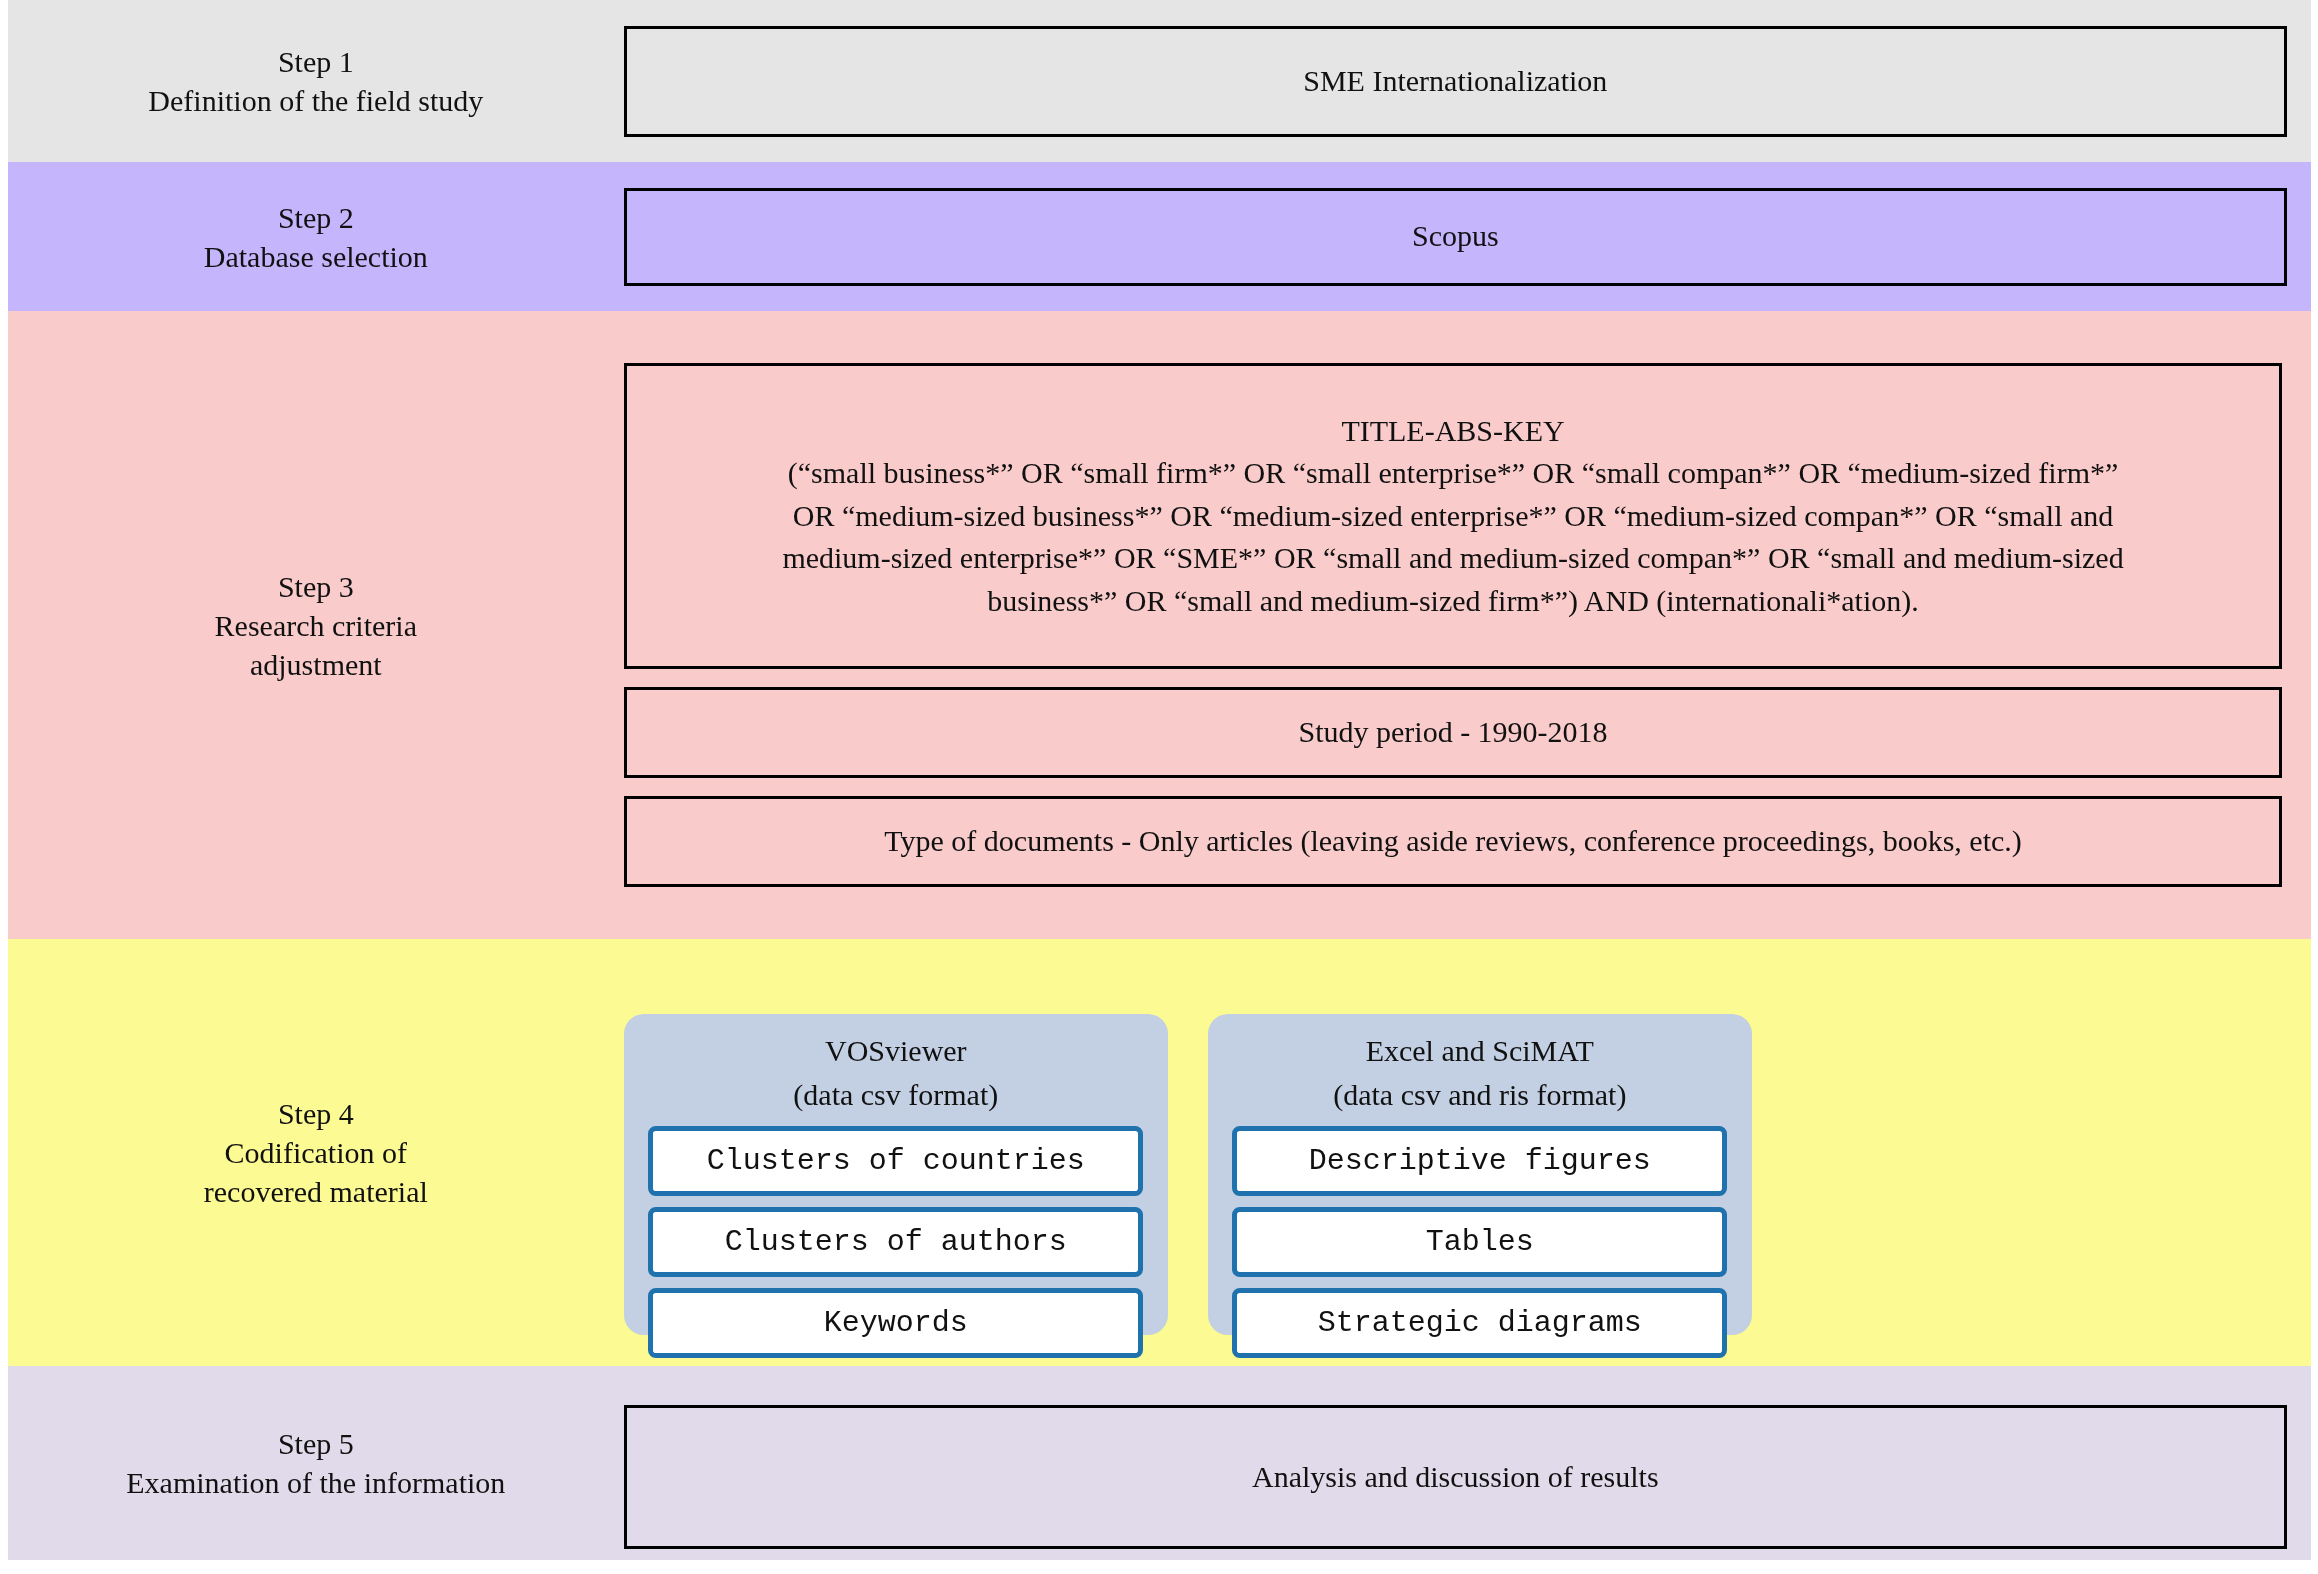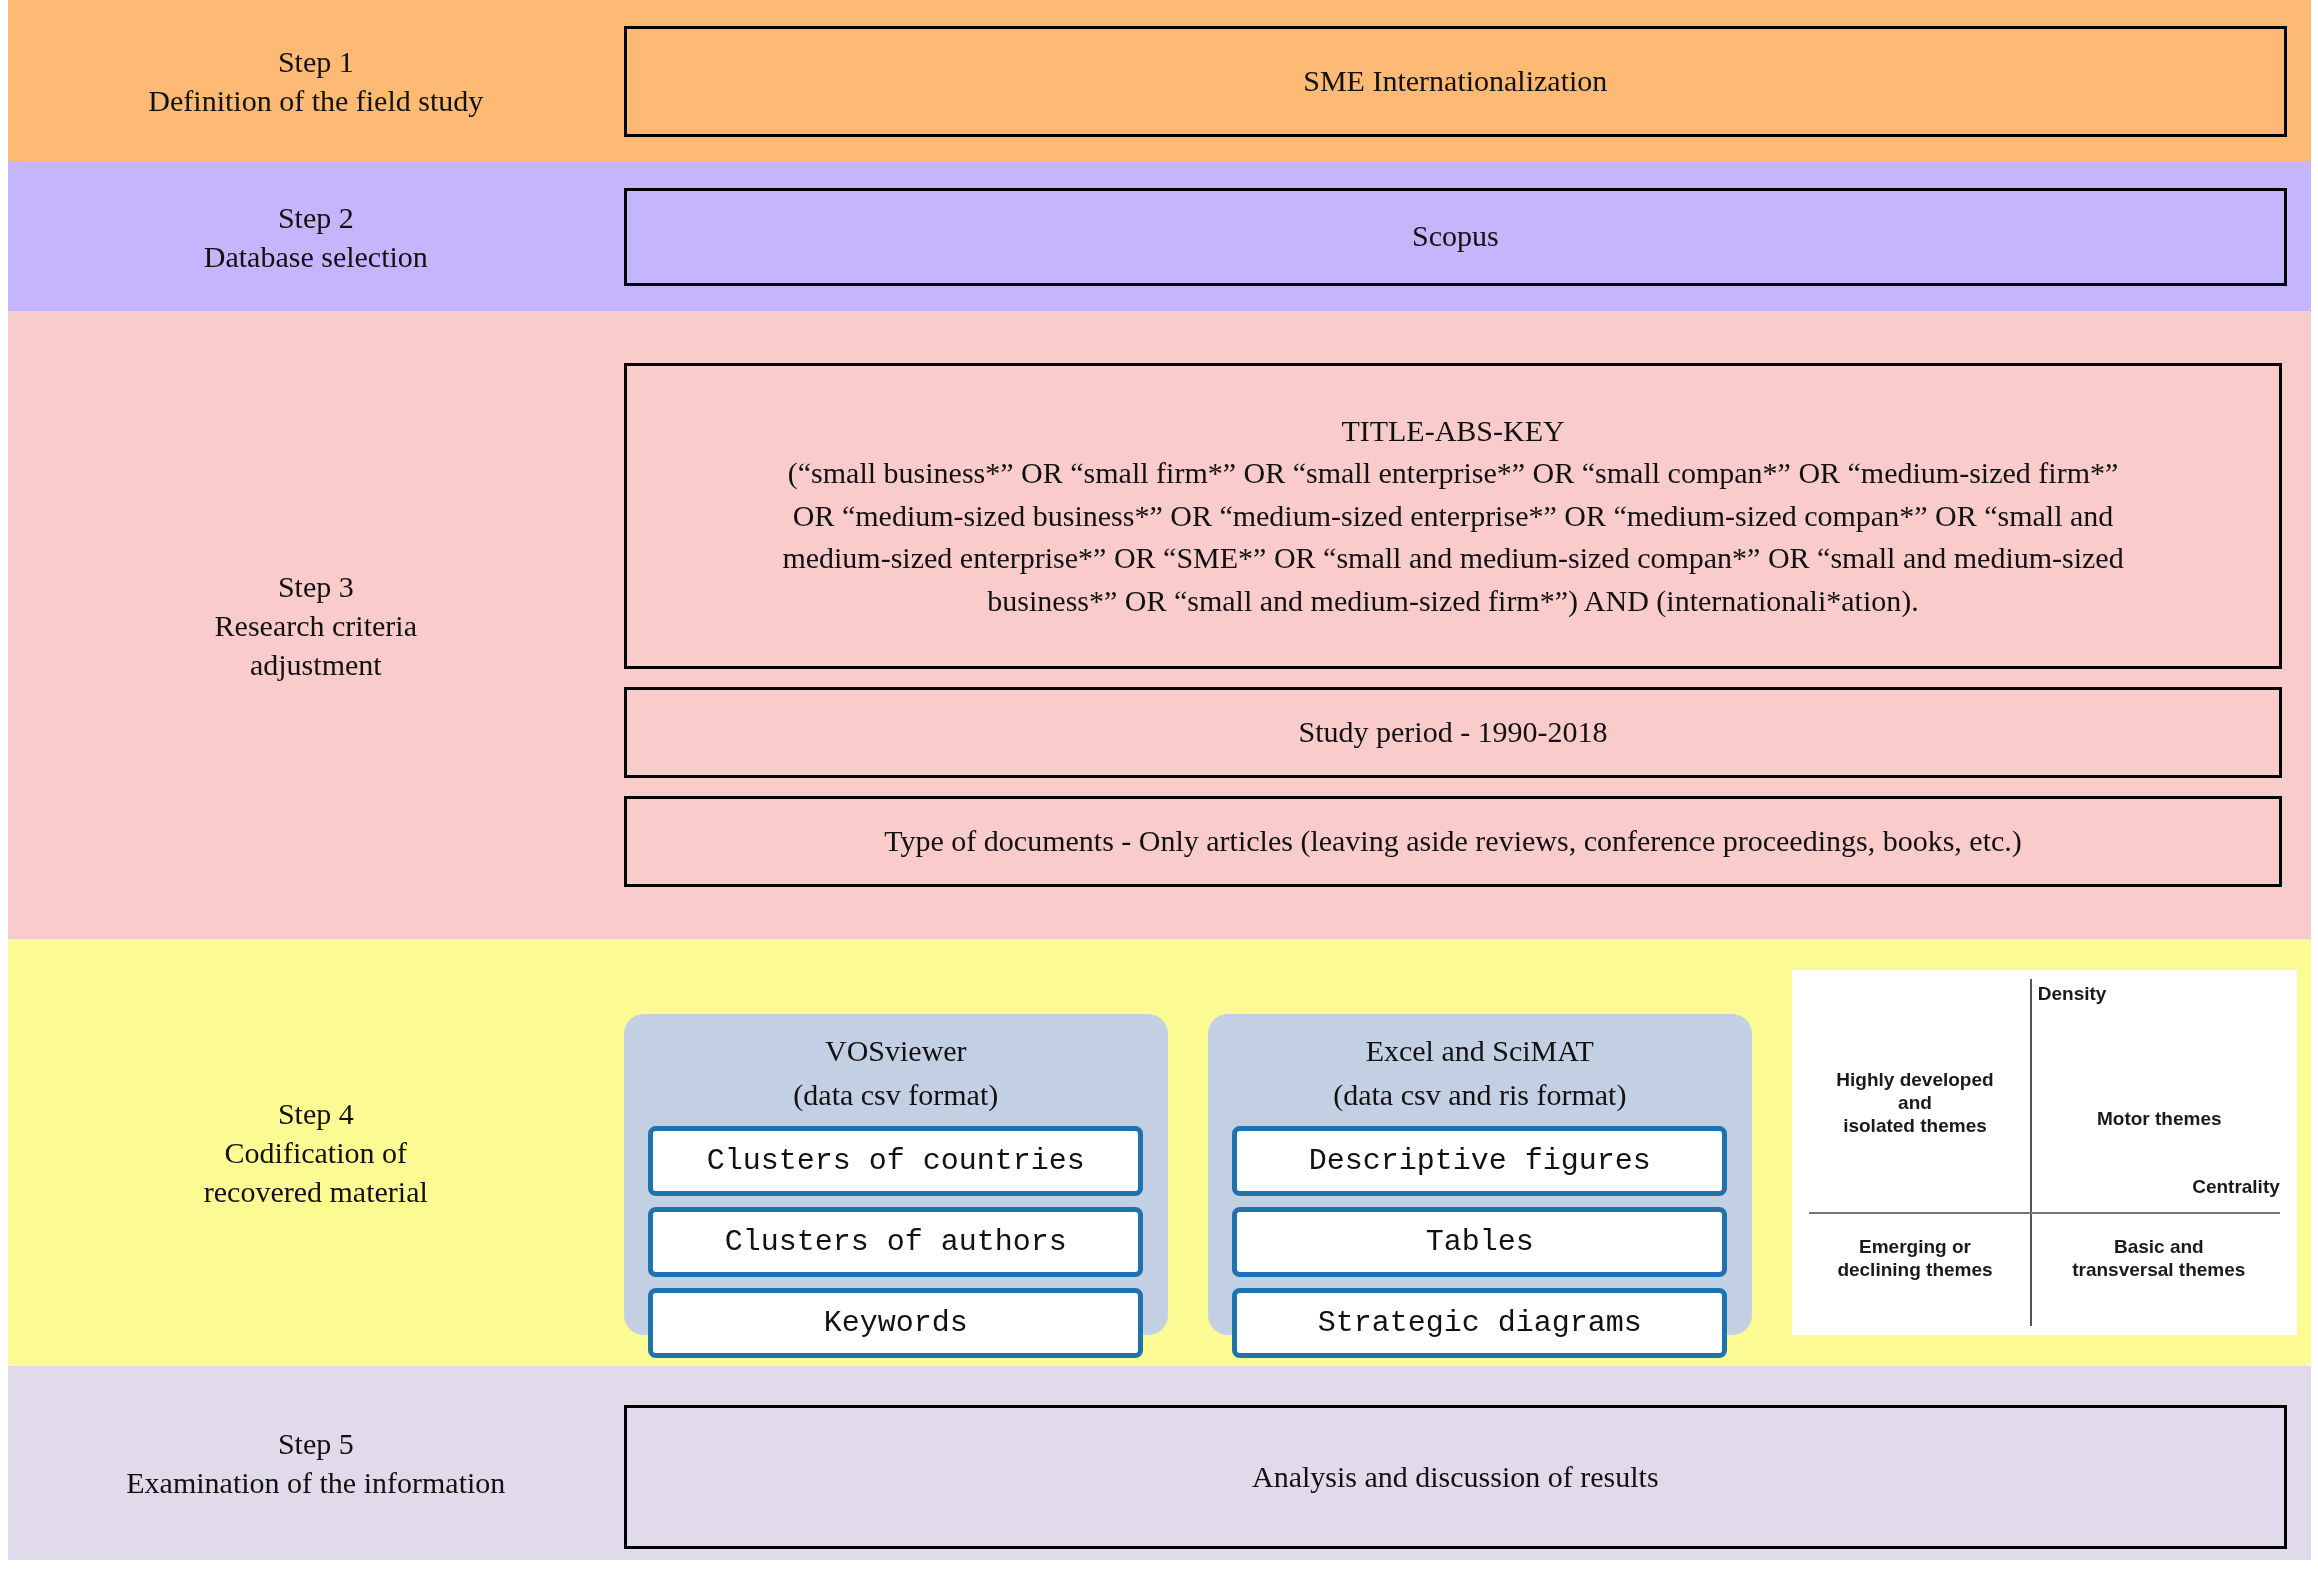--- a/index.html
+++ b/index.html
@@ -55,21 +55,21 @@
     align-items:center;
     justify-content:center;
     text-align:center;
     font-size:30px;
     line-height:1.42;
     box-sizing:border-box;
     padding:9px 14.2px;
   }
 
   
-  .r1{background:#fdba74;height:162px;}
+  .r1{background:#e5e5e5;height:162px;}
   .r2{background:#c4b5fd;height:149px;}
   .r3{background:#f9cbcb;height:628px;}
   .r4{background:#fcfa92;height:427px;}
   .r5{background:#e0daea;height:194px;}
 
   .r1 .obox{height:111px;}
   .r2 .obox{height:98px;}
 
   .r3 .row-body{gap:18px;padding:14.2px 28.5px 14.2px 0;}
   .r3 .query-box{height:auto;min-height:306px;padding:14.2px 19.4px;}
@@ -221,34 +221,20 @@
         </div>
 
         <div class="tool-panel">
           <div class="tool-title">Excel and SciMAT</div>
           <div class="tool-sub">(data csv and ris format)</div>
           <div class="tool-item">Descriptive figures</div>
           <div class="tool-item">Tables</div>
           <div class="tool-item">Strategic diagrams</div>
         </div>
 
-        <div class="quad">
-          <div class="qv"></div>
-          <div class="qh"></div>
-          <div class="qlab q-density">Density</div>
-          <div class="qlab q-centrality">Centrality</div>
-          <div class="qlab q-tl" style="white-space:pre-line;">Highly developed
-and
-isolated themes</div>
-          <div class="qlab q-tr" style="white-space:pre-line;">Motor themes</div>
-          <div class="qlab q-bl" style="white-space:pre-line;">Emerging or
-declining themes</div>
-          <div class="qlab q-br" style="white-space:pre-line;">Basic and
-transversal themes</div>
-        </div>
 
       </div>
     </div>
   </div>
 
   <div class="row r5">
     <div class="step-label">
       <span class="ln">Step 5</span>
       <span class="ln">Examination of the information</span>
     </div>

